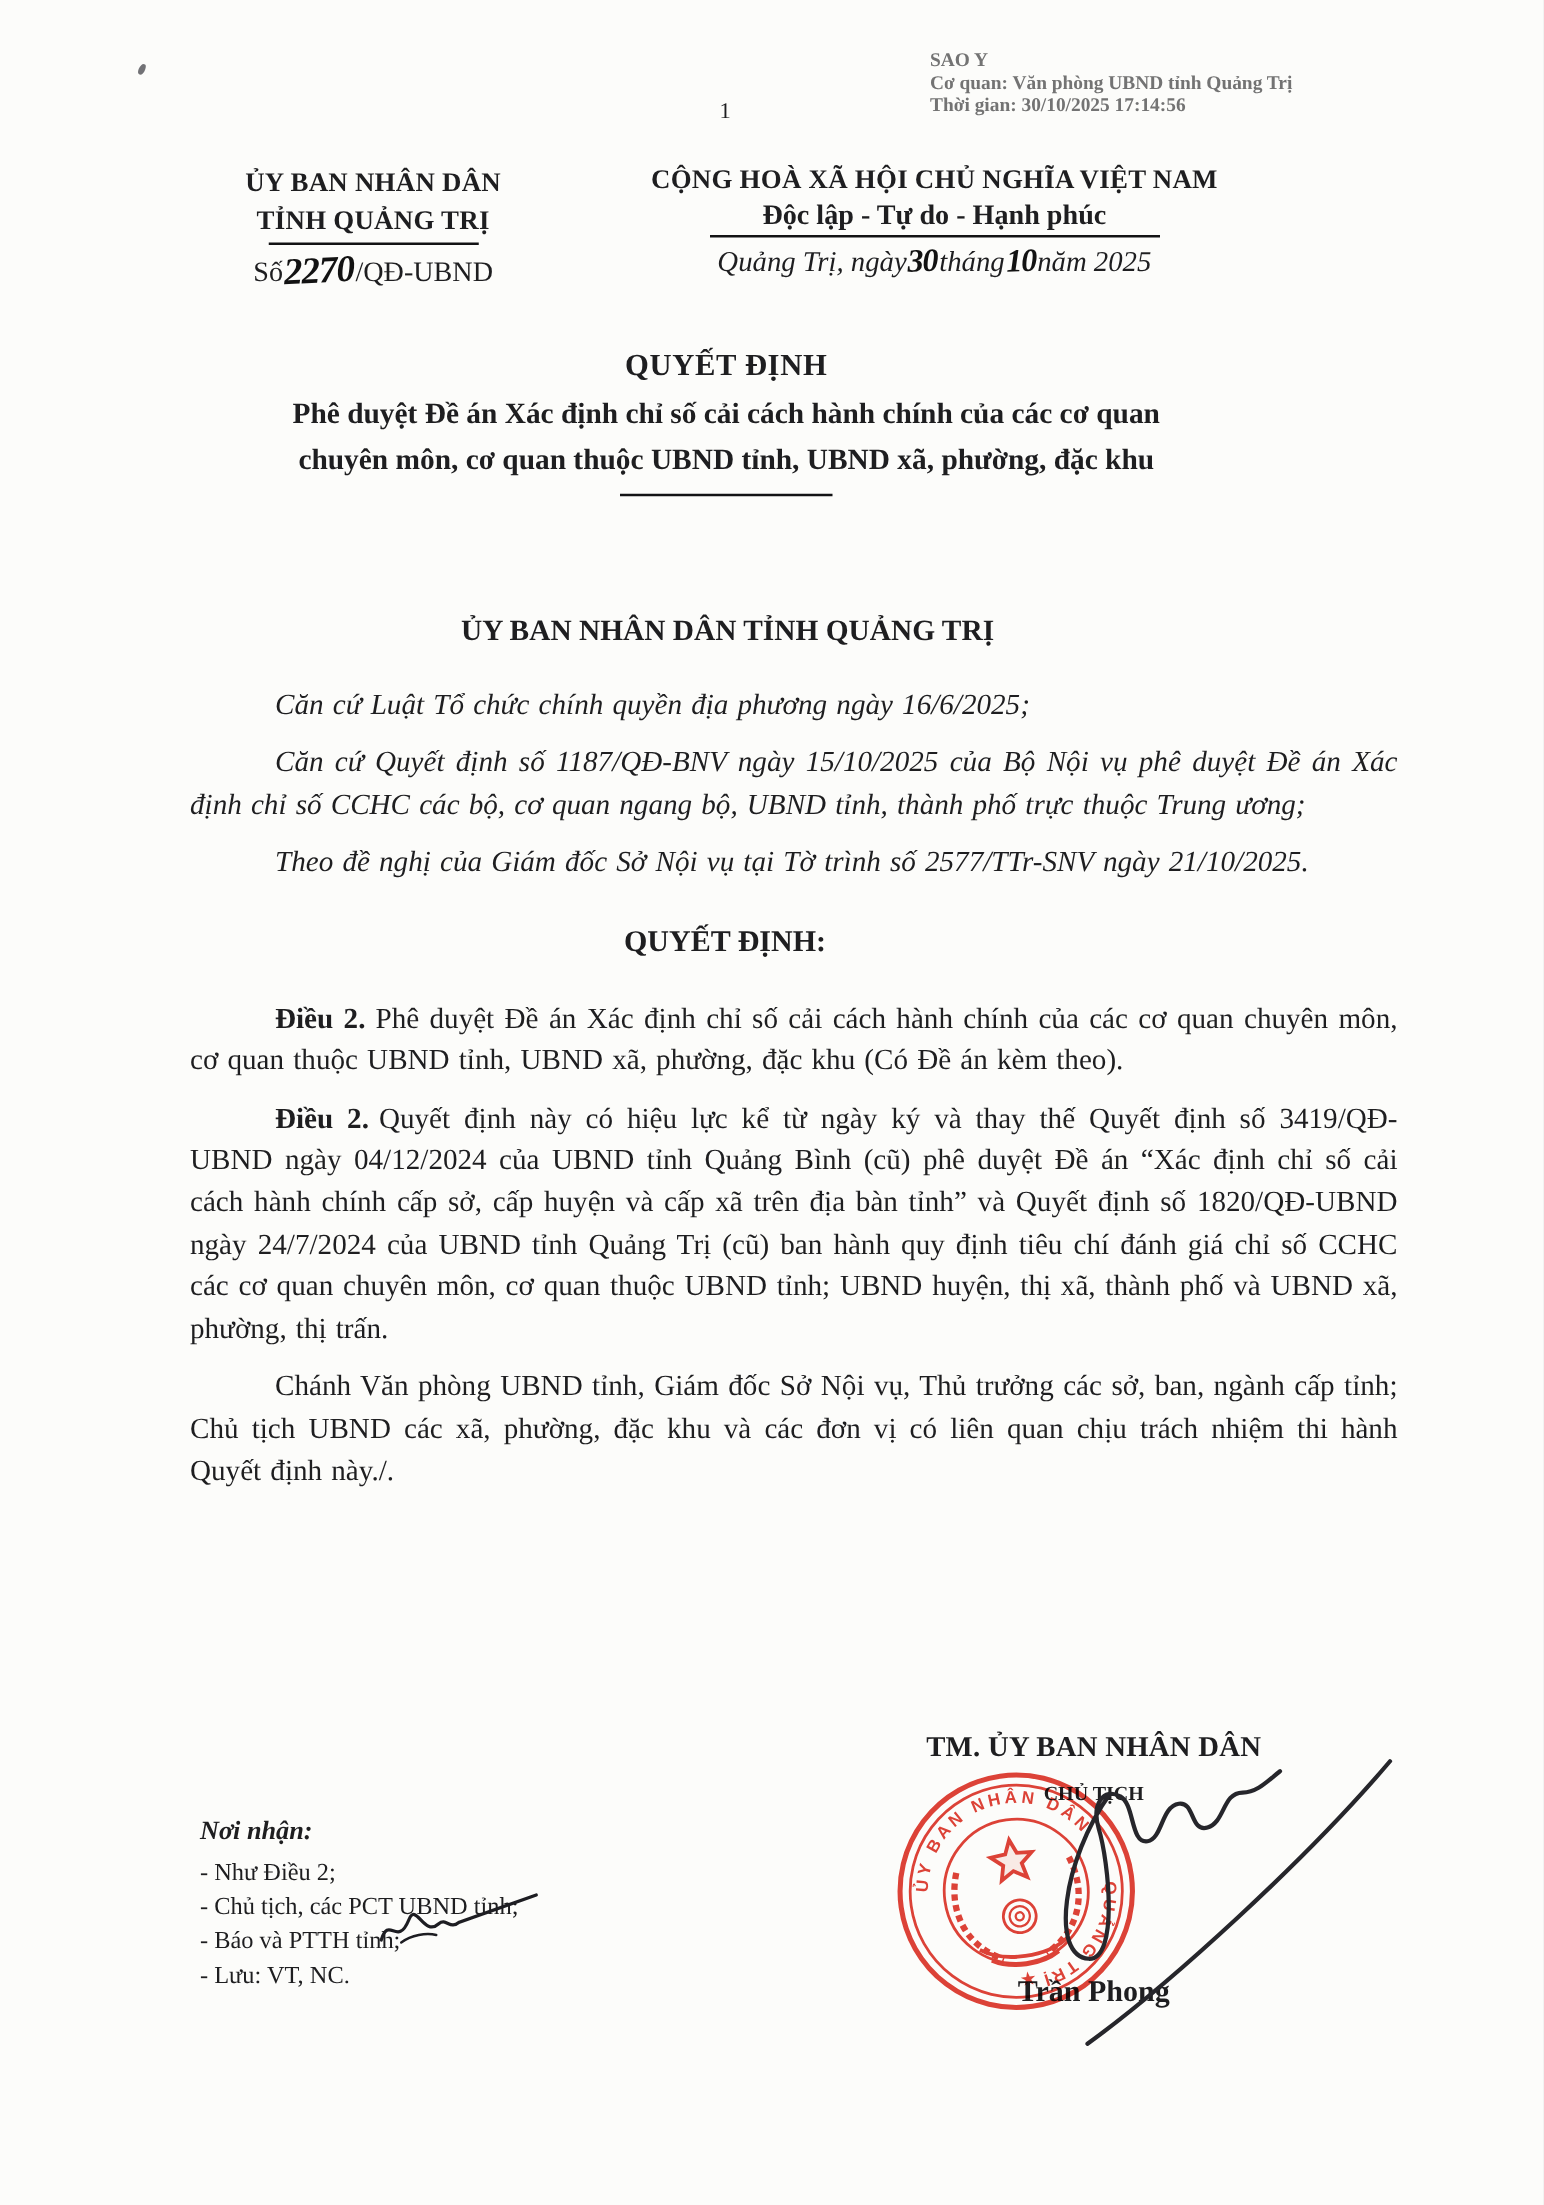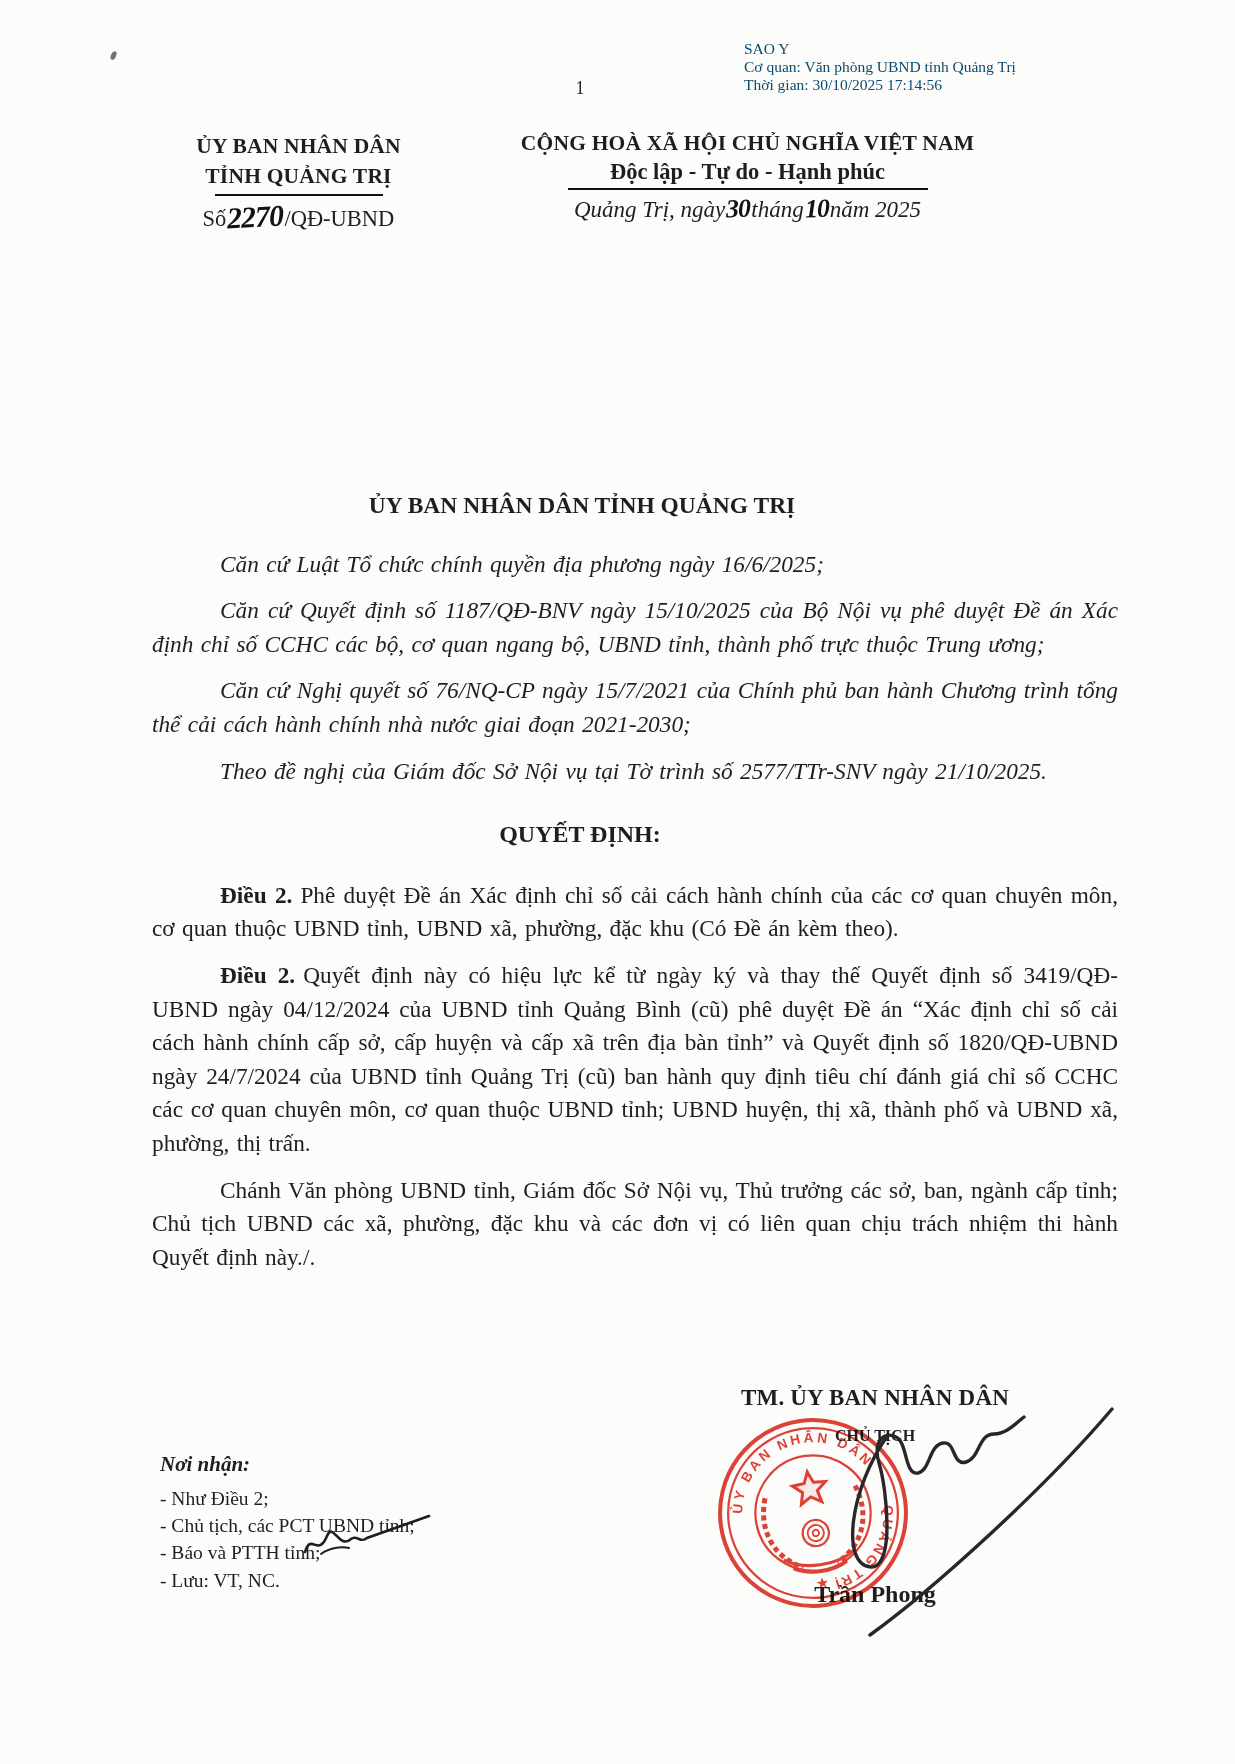--- a/index.html
+++ b/index.html
@@ -5,21 +5,21 @@
   html,body{margin:0;padding:0;background:#e8e8e6;}
   .page{
     position:relative;width:1235px;height:1764px;margin:0 auto;
     background:#fcfcfa;overflow:hidden;
     font-family:"Liberation Serif","DejaVu Serif",serif;color:#1e1e20;
   }
 
   .ink-speck{position:absolute;left:111px;top:51px;width:5px;height:9px;background:#44444a;
     border-radius:60% 40% 55% 45%;transform:rotate(20deg);opacity:.75;}
 
-  .saoy{position:absolute;left:744px;top:40px;font-size:15.5px;line-height:18px;color:#0c4a6e;}
+  .saoy{position:absolute;left:744px;top:40px;font-size:15.5px;line-height:18px;color:#737373;font-weight:bold;}
 
   .pagenum{position:absolute;left:0;top:78px;width:1160px;text-align:center;font-size:18px;}
 
   .hdr-left{position:absolute;left:150px;top:131px;width:297px;text-align:center;}
   .hdr-left .ln{font-size:21.5px;font-weight:bold;line-height:30px;letter-spacing:.2px;}
   .rule{height:0;border-top:2px solid #121214;}
   .hdr-left .rule{width:168px;margin:3px auto 3px;}
   .so-line{font-size:22.5px;margin-top:1px;white-space:nowrap;}
   .hw{font-weight:bold;font-style:italic;letter-spacing:-1px;color:#121212;display:inline-block;}
   .hw-num{font-size:30px;transform:rotate(-3deg) translateY(1px);margin:0 1px;}
@@ -82,26 +82,31 @@
     <div class="so-line"><span>Số</span><span class="hw hw-num">2270</span><span>/QĐ-UBND</span></div>
   </div>
 
   <div class="hdr-right">
     <div class="ln1">CỘNG HOÀ XÃ HỘI CHỦ NGHĨA VIỆT NAM</div>
     <div class="ln2">Độc lập - Tự do - Hạnh phúc</div>
     <div class="rule"></div>
     <div class="date-line"><span>Quảng Trị, ngày</span><span class="hw hw-day">30</span><span>tháng</span><span class="hw hw-month">10</span><span>năm 2025</span></div>
   </div>
 
+  <div class="title-block">
+    <div class="doc-title">QUYẾT ĐỊNH</div>
+    <div class="subtitle">Phê duyệt Đề án Xác định chỉ số cải cách hành chính của các cơ quan</div>
+    <div class="subtitle">chuyên môn, cơ quan thuộc UBND tỉnh, UBND xã, phường, đặc khu</div>
+    <div class="t-rule"></div>
+  </div>
 
   <div class="main">
     <div class="issuer">ỦY BAN NHÂN DÂN TỈNH QUẢNG TRỊ</div>
     <p class="pre">Căn cứ Luật Tổ chức chính quyền địa phương ngày 16/6/2025;</p>
     <p class="pre">Căn cứ Quyết định số 1187/QĐ-BNV ngày 15/10/2025 của Bộ Nội vụ phê duyệt Đề án Xác định chỉ số CCHC các bộ, cơ quan ngang bộ, UBND tỉnh, thành phố trực thuộc Trung ương;</p>
-    <p class="pre">Căn cứ Nghị quyết số 76/NQ-CP ngày 15/7/2021 của Chính phủ ban hành Chương trình tổng thể cải cách hành chính nhà nước giai đoạn 2021-2030;</p>
     <p class="pre">Theo đề nghị của Giám đốc Sở Nội vụ tại Tờ trình số 2577/TTr-SNV ngày 21/10/2025.</p>
     <div class="decree">QUYẾT ĐỊNH:</div>
     <p><b class="lead">Điều 2.</b><span>Phê duyệt Đề án Xác định chỉ số cải cách hành chính của các cơ quan chuyên môn, cơ quan thuộc UBND tỉnh, UBND xã, phường, đặc khu (Có Đề án kèm theo).</span></p>
     <p><b class="lead">Điều 2.</b><span>Quyết định này có hiệu lực kể từ ngày ký và thay thế Quyết định số 3419/QĐ-UBND ngày 04/12/2024 của UBND tỉnh Quảng Bình (cũ) phê duyệt Đề án “Xác định chỉ số cải cách hành chính cấp sở, cấp huyện và cấp xã trên địa bàn tỉnh” và Quyết định số 1820/QĐ-UBND ngày 24/7/2024 của UBND tỉnh Quảng Trị (cũ) ban hành quy định tiêu chí đánh giá chỉ số CCHC các cơ quan chuyên môn, cơ quan thuộc UBND tỉnh; UBND huyện, thị xã, thành phố và UBND xã, phường, thị trấn.</span></p>
     <p><b class="lead"></b><span>Chánh Văn phòng UBND tỉnh, Giám đốc Sở Nội vụ, Thủ trưởng các sở, ban, ngành cấp tỉnh; Chủ tịch UBND các xã, phường, đặc khu và các đơn vị có liên quan chịu trách nhiệm thi hành Quyết định này./.</span></p>
   </div>
 
   <div class="recipients">
     <div class="r-head">Nơi nhận:</div>
     <div class="r-item">- Như Điều 2;</div>

